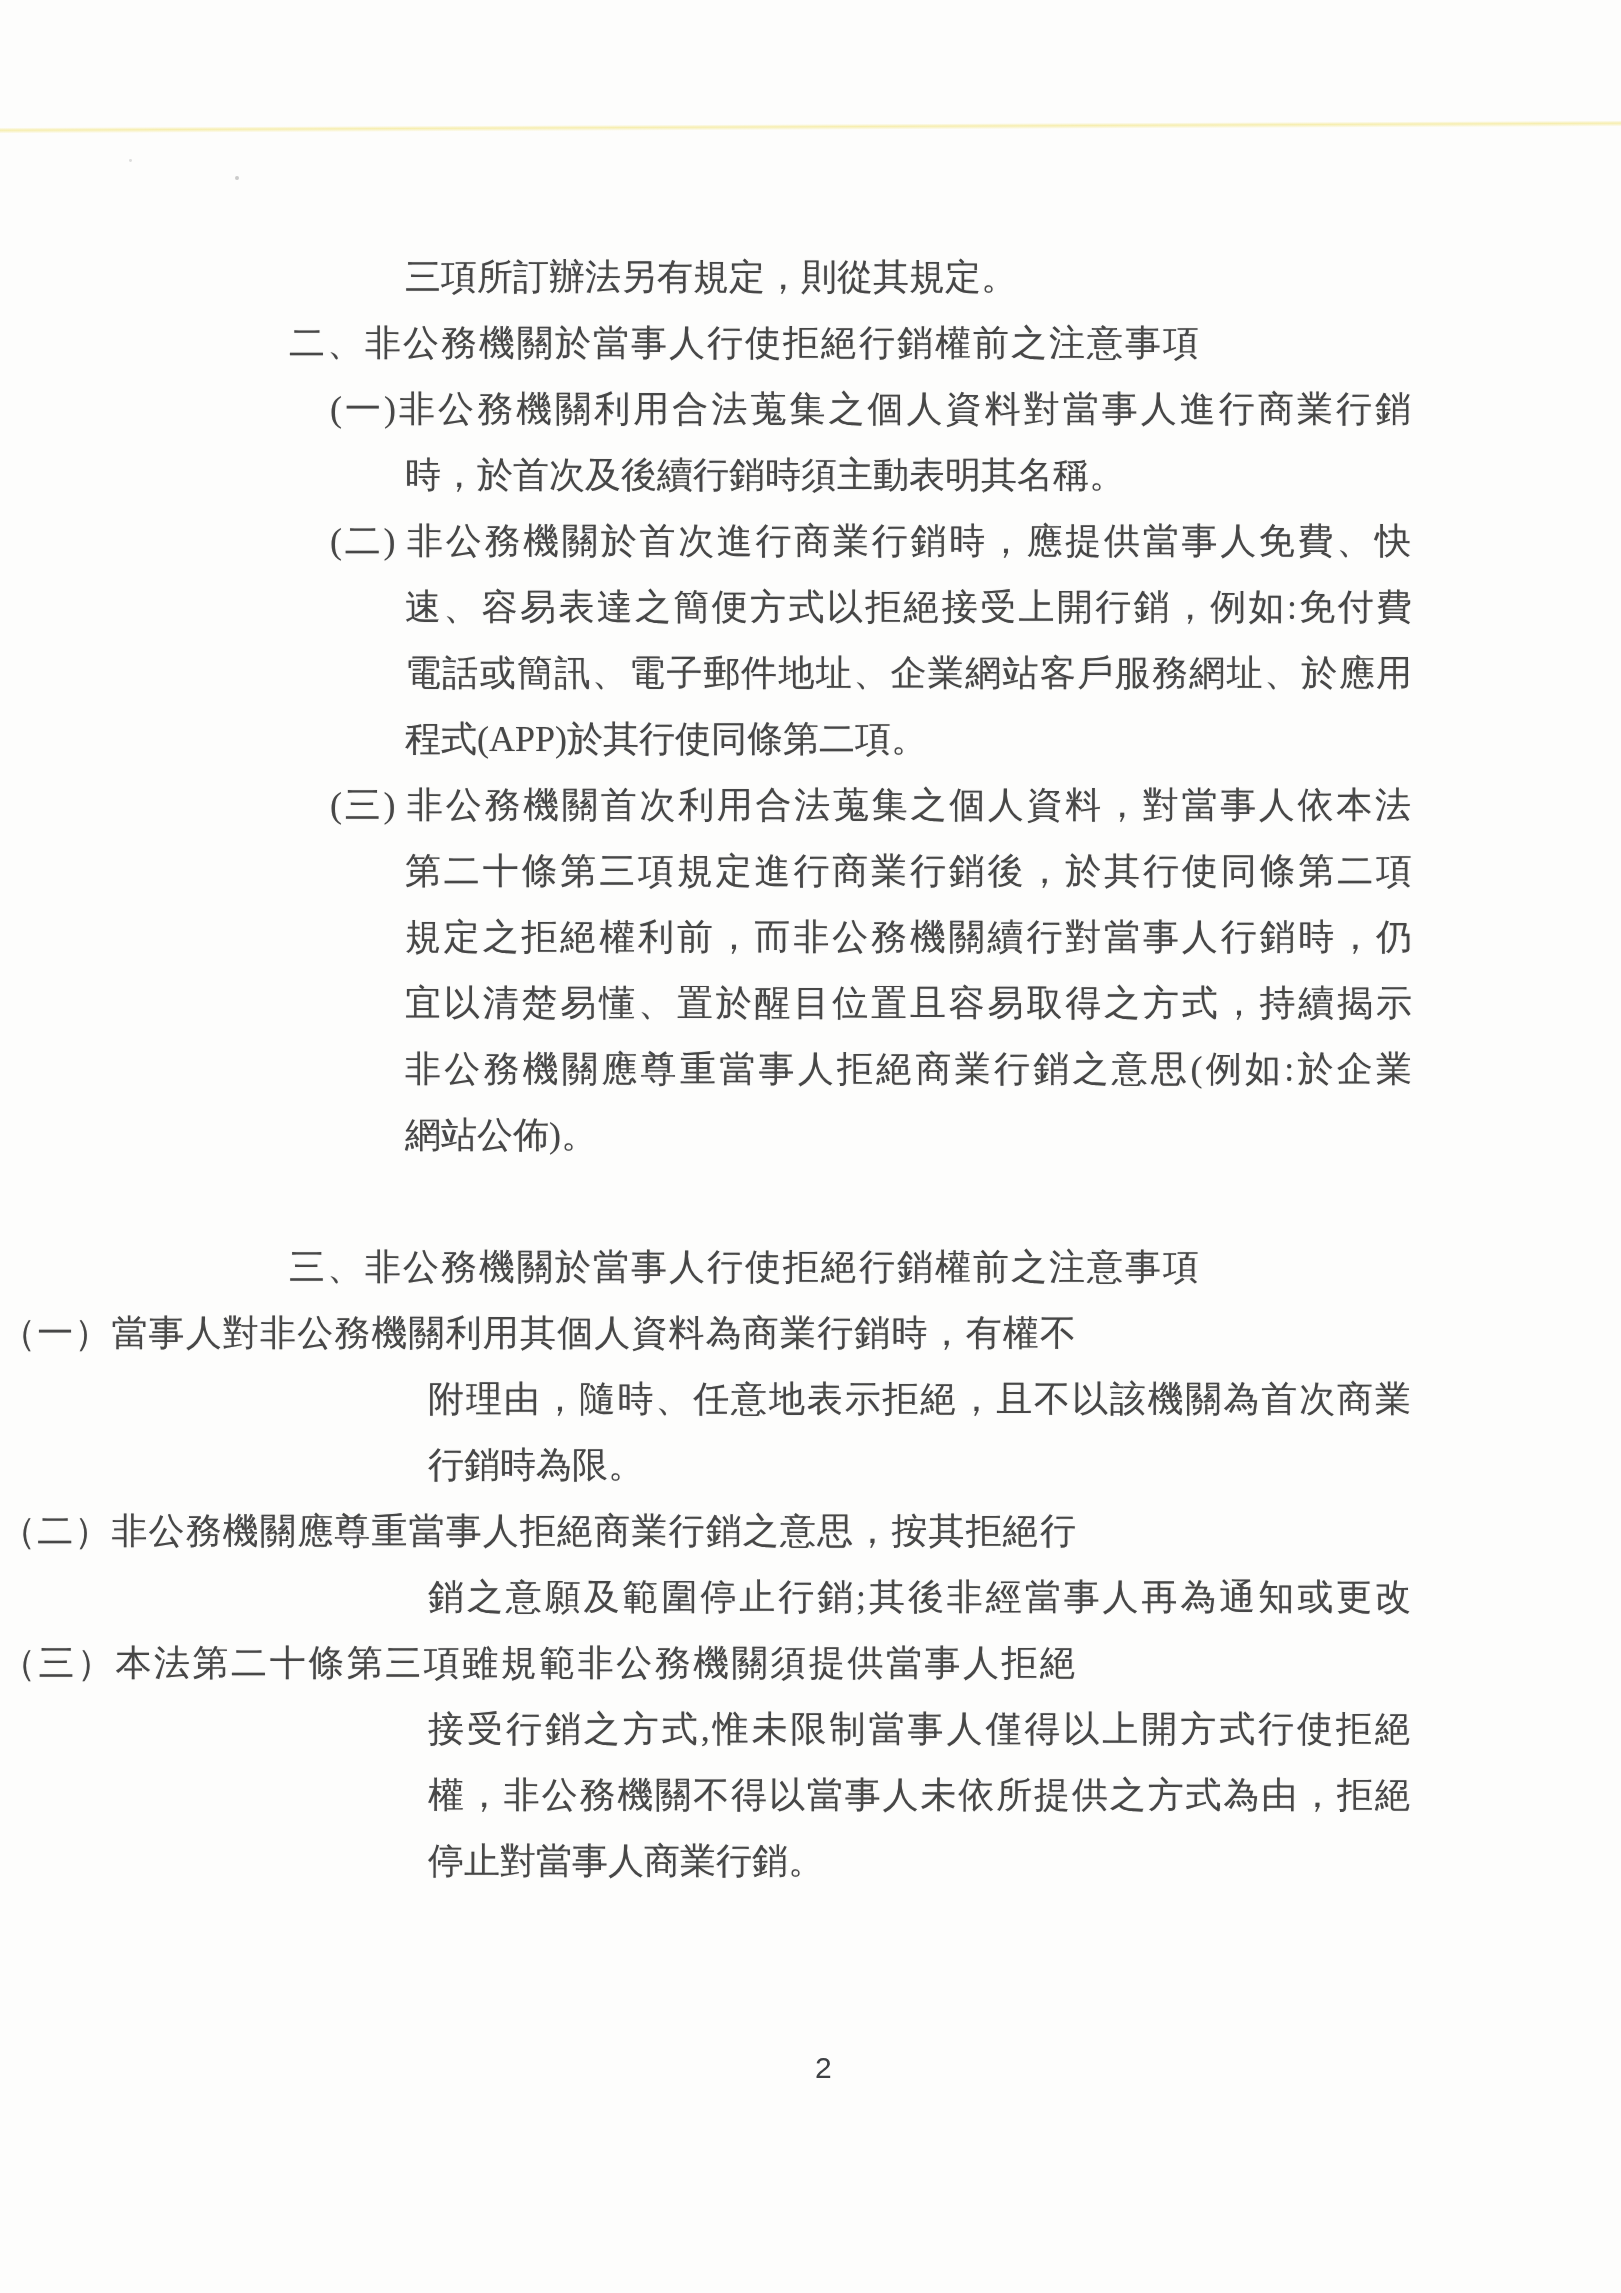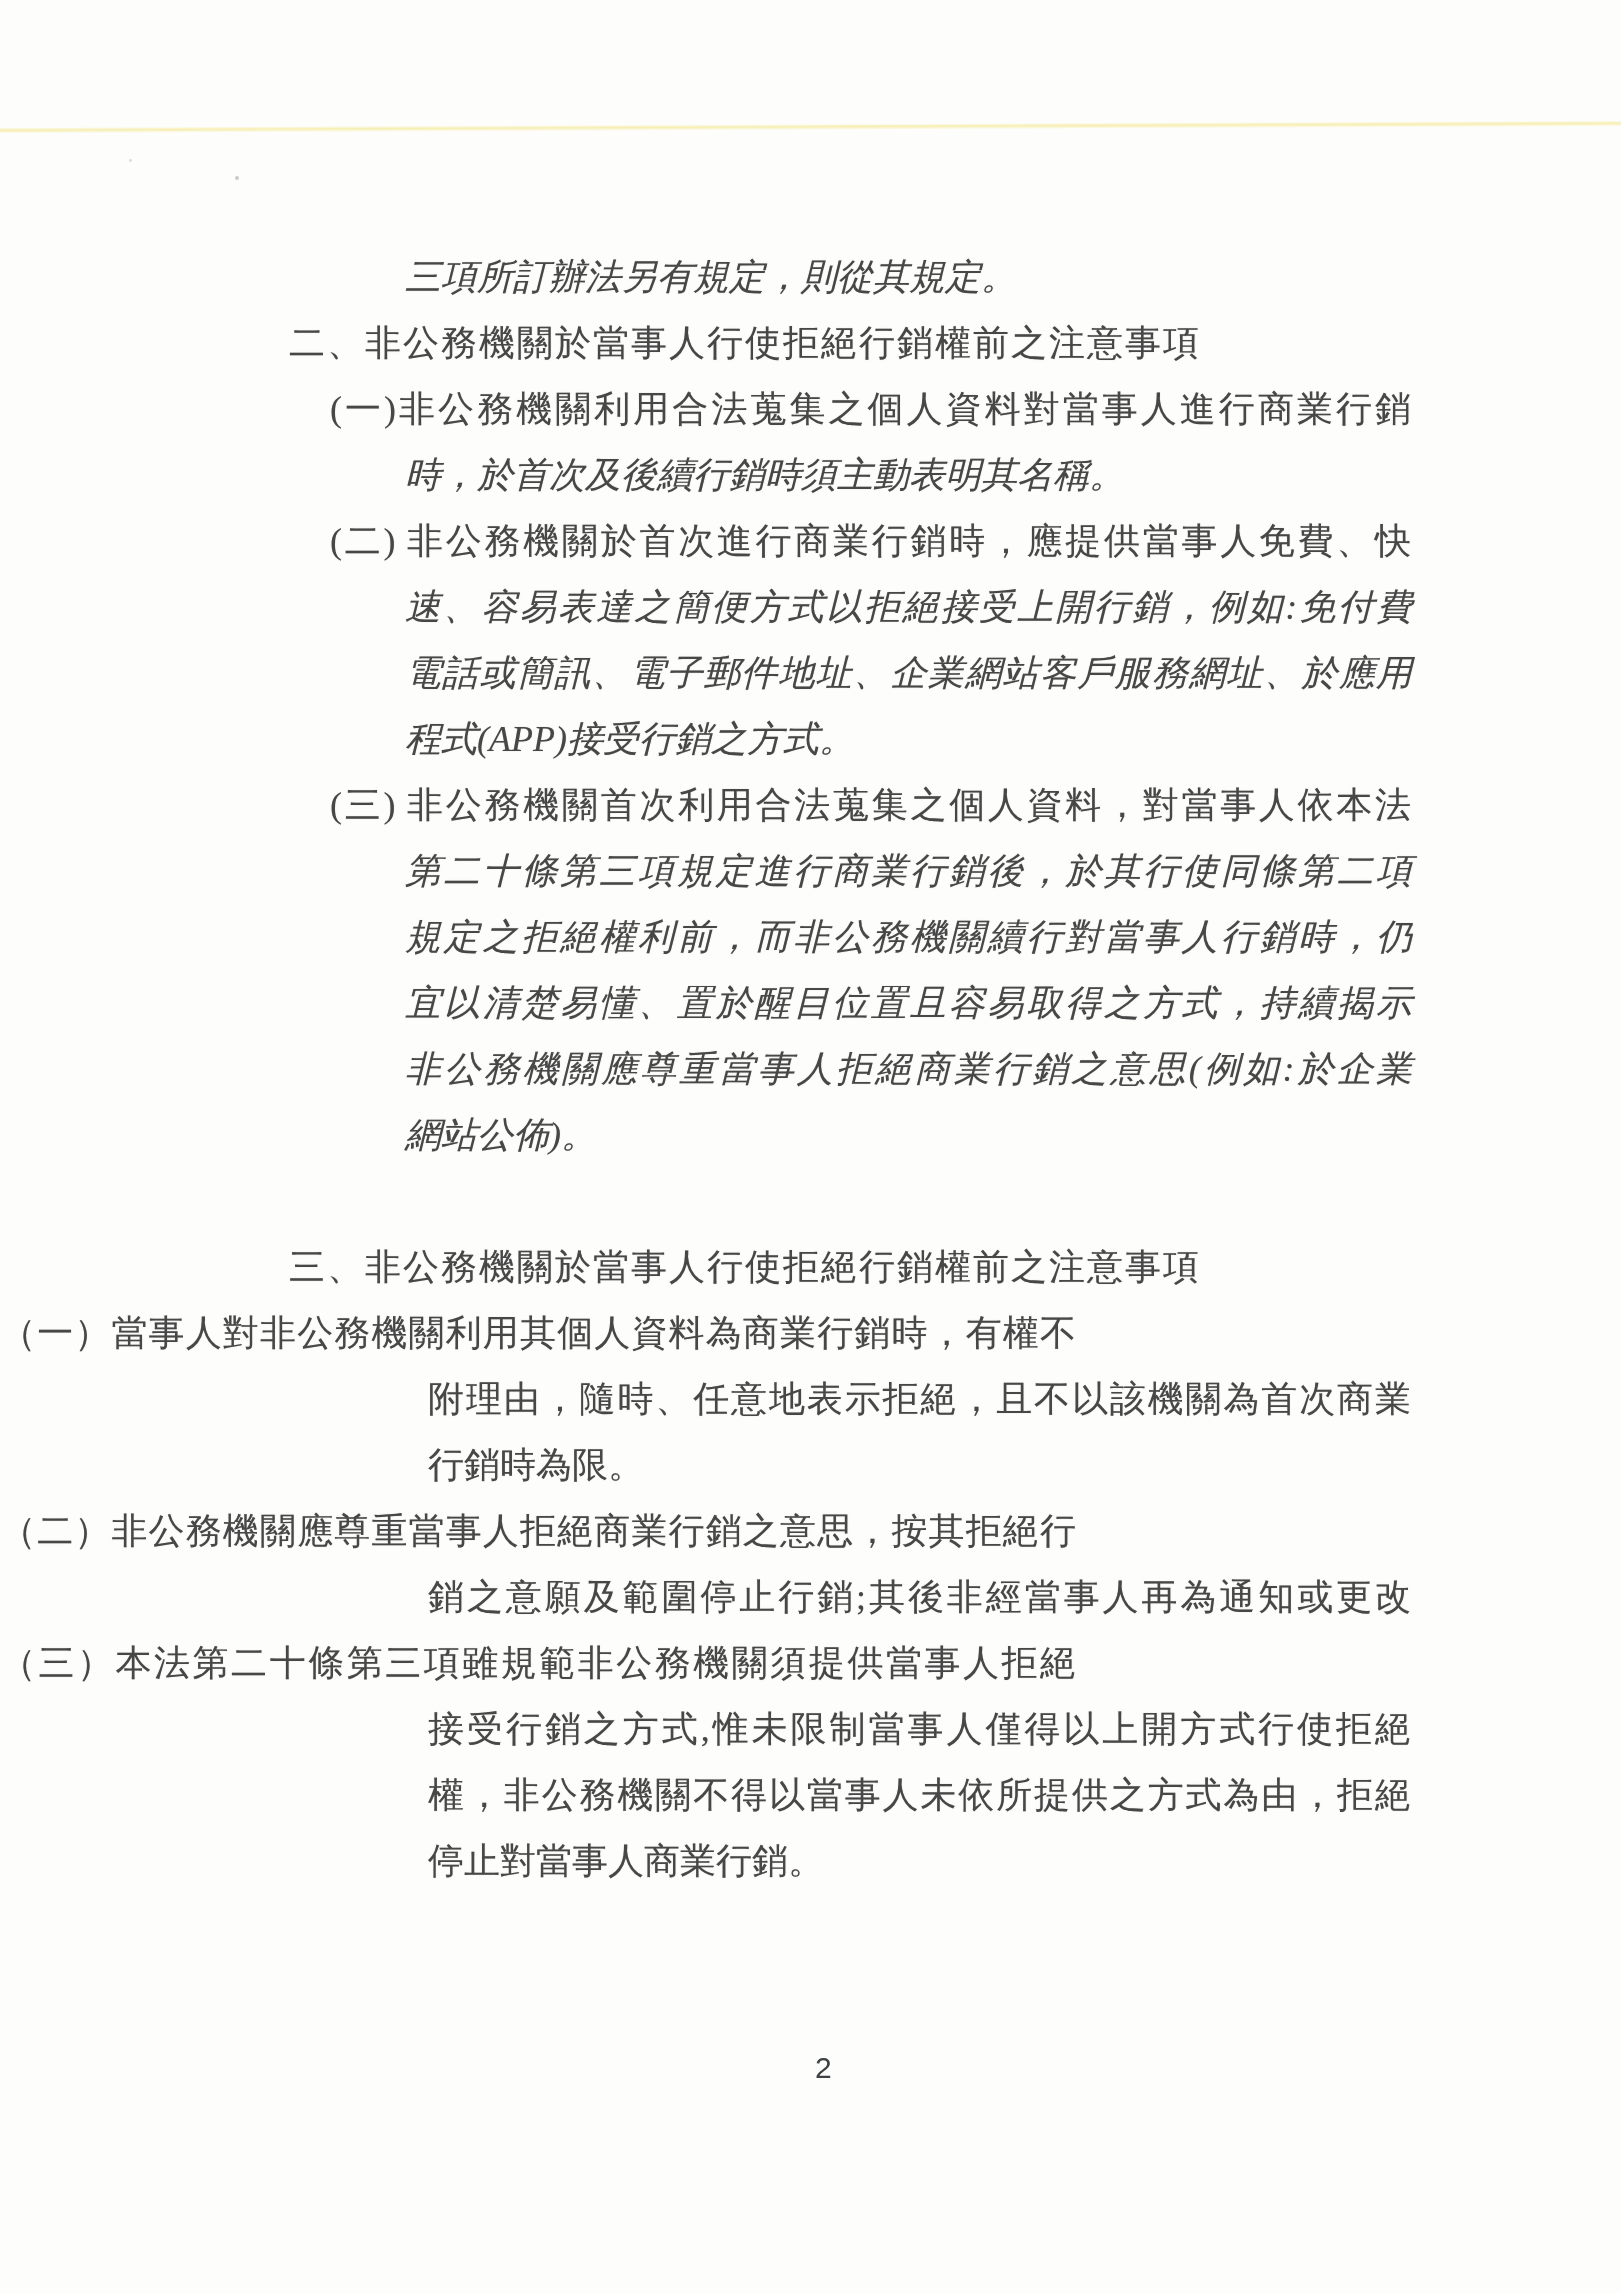--- a/index.html
+++ b/index.html
@@ -23,21 +23,21 @@
     letter-spacing:0;
     text-shadow:0 0 1px rgba(71,71,71,0.35);
   }
   
   .h1{margin-left:289px;letter-spacing:2px;white-space:nowrap;}
   
   .item{margin-left:330px;width:1081px;}
   
   .item-w{width:1076px;}
   
-  .cont{margin-left:405px;width:1007px;font-style:italic;}
+  .cont{margin-left:405px;width:1007px;}
   
   .cont-w{margin-left:428px;width:983px;}
   .blank{height:66px;}
   
   .full{text-align:justify;text-align-last:justify;}
   .line:not(.full){white-space:nowrap;}
 
   .page-number{
     position:absolute;
     top:2051px;left:815px;
@@ -70,21 +70,21 @@
   <div class="speck-b"></div>
 
   <div class="doc">
       <div class="line cont">三項所訂辦法另有規定，則從其規定。</div>
       <div class="line h1">二、非公務機關於當事人行使拒絕行銷權前之注意事項</div>
       <div class="line item full">(一)非公務機關利用合法蒐集之個人資料對當事人進行商業行銷</div>
       <div class="line cont">時，於首次及後續行銷時須主動表明其名稱。</div>
       <div class="line item full">(二) 非公務機關於首次進行商業行銷時，應提供當事人免費、快</div>
       <div class="line cont full">速、容易表達之簡便方式以拒絕接受上開行銷，例如:免付費</div>
       <div class="line cont full">電話或簡訊、電子郵件地址、企業網站客戶服務網址、於應用</div>
-      <div class="line cont">程式(APP)接受行銷之方式。</div>
+      <div class="line cont">程式(APP)於其行使同條第二項。</div>
       <div class="line item full">(三) 非公務機關首次利用合法蒐集之個人資料，對當事人依本法</div>
       <div class="line cont full">第二十條第三項規定進行商業行銷後，於其行使同條第二項</div>
       <div class="line cont full">規定之拒絕權利前，而非公務機關續行對當事人行銷時，仍</div>
       <div class="line cont full">宜以清楚易懂、置於醒目位置且容易取得之方式，持續揭示</div>
       <div class="line cont full">非公務機關應尊重當事人拒絕商業行銷之意思(例如:於企業</div>
       <div class="line cont">網站公佈)。</div>
       <div class="line blank"></div>
       <div class="line h1">三、非公務機關於當事人行使拒絕行銷權前之注意事項</div>
       <div class="line item-w full">（一）當事人對非公務機關利用其個人資料為商業行銷時，有權不</div>
       <div class="line cont-w full">附理由，隨時、任意地表示拒絕，且不以該機關為首次商業</div>

